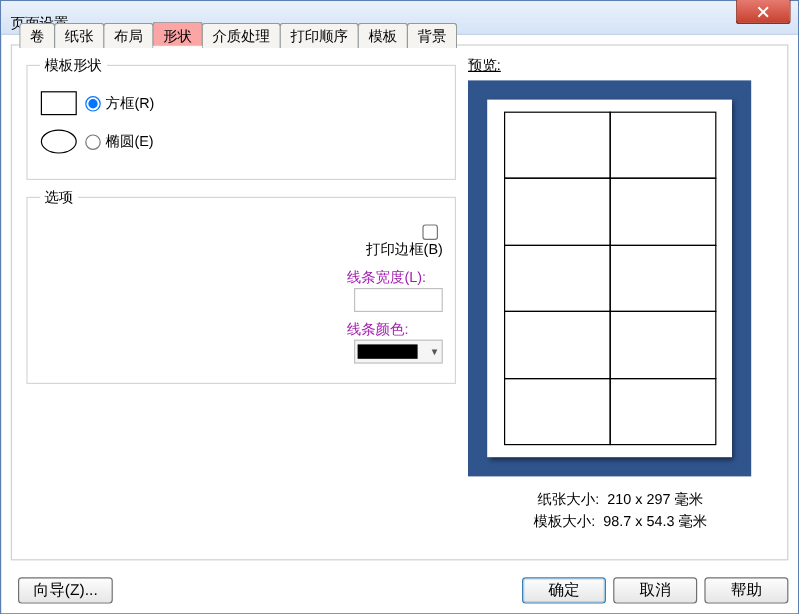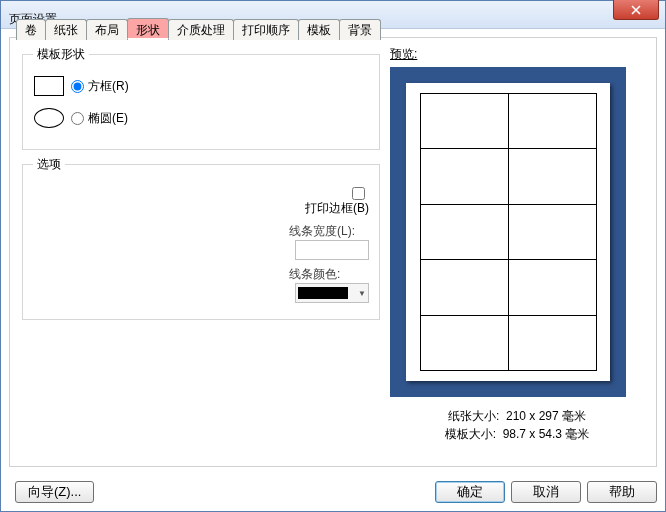--- a/index.html
+++ b/index.html
@@ -101,21 +101,21 @@
     margin-right: 6px;
     display: flex; align-items: center; justify-content: center;
   }
   .sw-rect { border: 1px solid #000; width: 30px; height: 20px; }
   .sw-rrect { border: 1px solid #000; width: 30px; height: 20px; border-radius: 7px; }
   .sw-ellipse { border: 1px solid #000; width: 30px; height: 20px; border-radius: 50%; }
   .shape-row label { cursor: pointer; }
 
   .opt-row { display: flex; align-items: flex-end; margin: 6px 0; flex-direction: column; }
   .opt-row.indent { margin-left: 18px; }
-  .opt-label { width: 80px; color: #404040; margin-left: 32px; }
+  .opt-label { width: 80px; color: #a21caf; margin-left: 32px; }
   .textin {
     width: 74px; height: 20px;
     border: 1px solid #c0c0c0;
     background: #fff;
     padding: 0 4px;
   }
   .color-combo {
     width: 74px; height: 20px;
     border: 1px solid #c0c0c0;
     display: flex; align-items: center;

